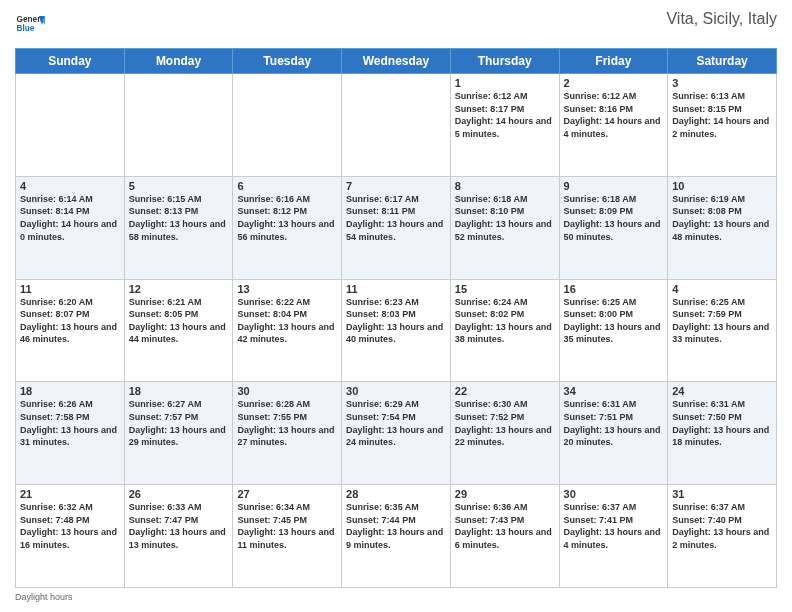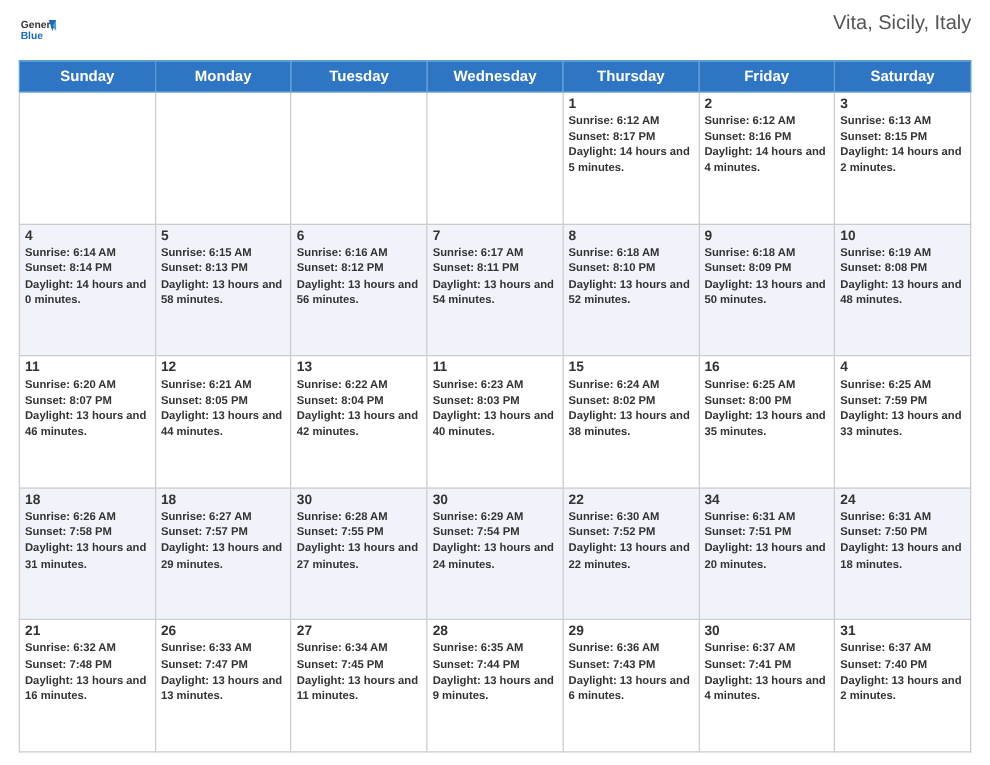--- a/index.html
+++ b/index.html
@@ -261,13 +261,16 @@
             <div class="day-info">Sunrise: 6:37 AM<br>Sunset: 7:41 PM<br>Daylight: 13 hours and 4 minutes.</div>
           </td>
           <td>
             <span class="day-number">31</span>
             <div class="day-info">Sunrise: 6:37 AM<br>Sunset: 7:40 PM<br>Daylight: 13 hours and 2 minutes.</div>
           </td>
         </tr>
       </tbody>
   </table>
 
+  <div class="footer">
+    <span>Daylight hours</span>
+  </div>
 </div>
 
 </body></html>

